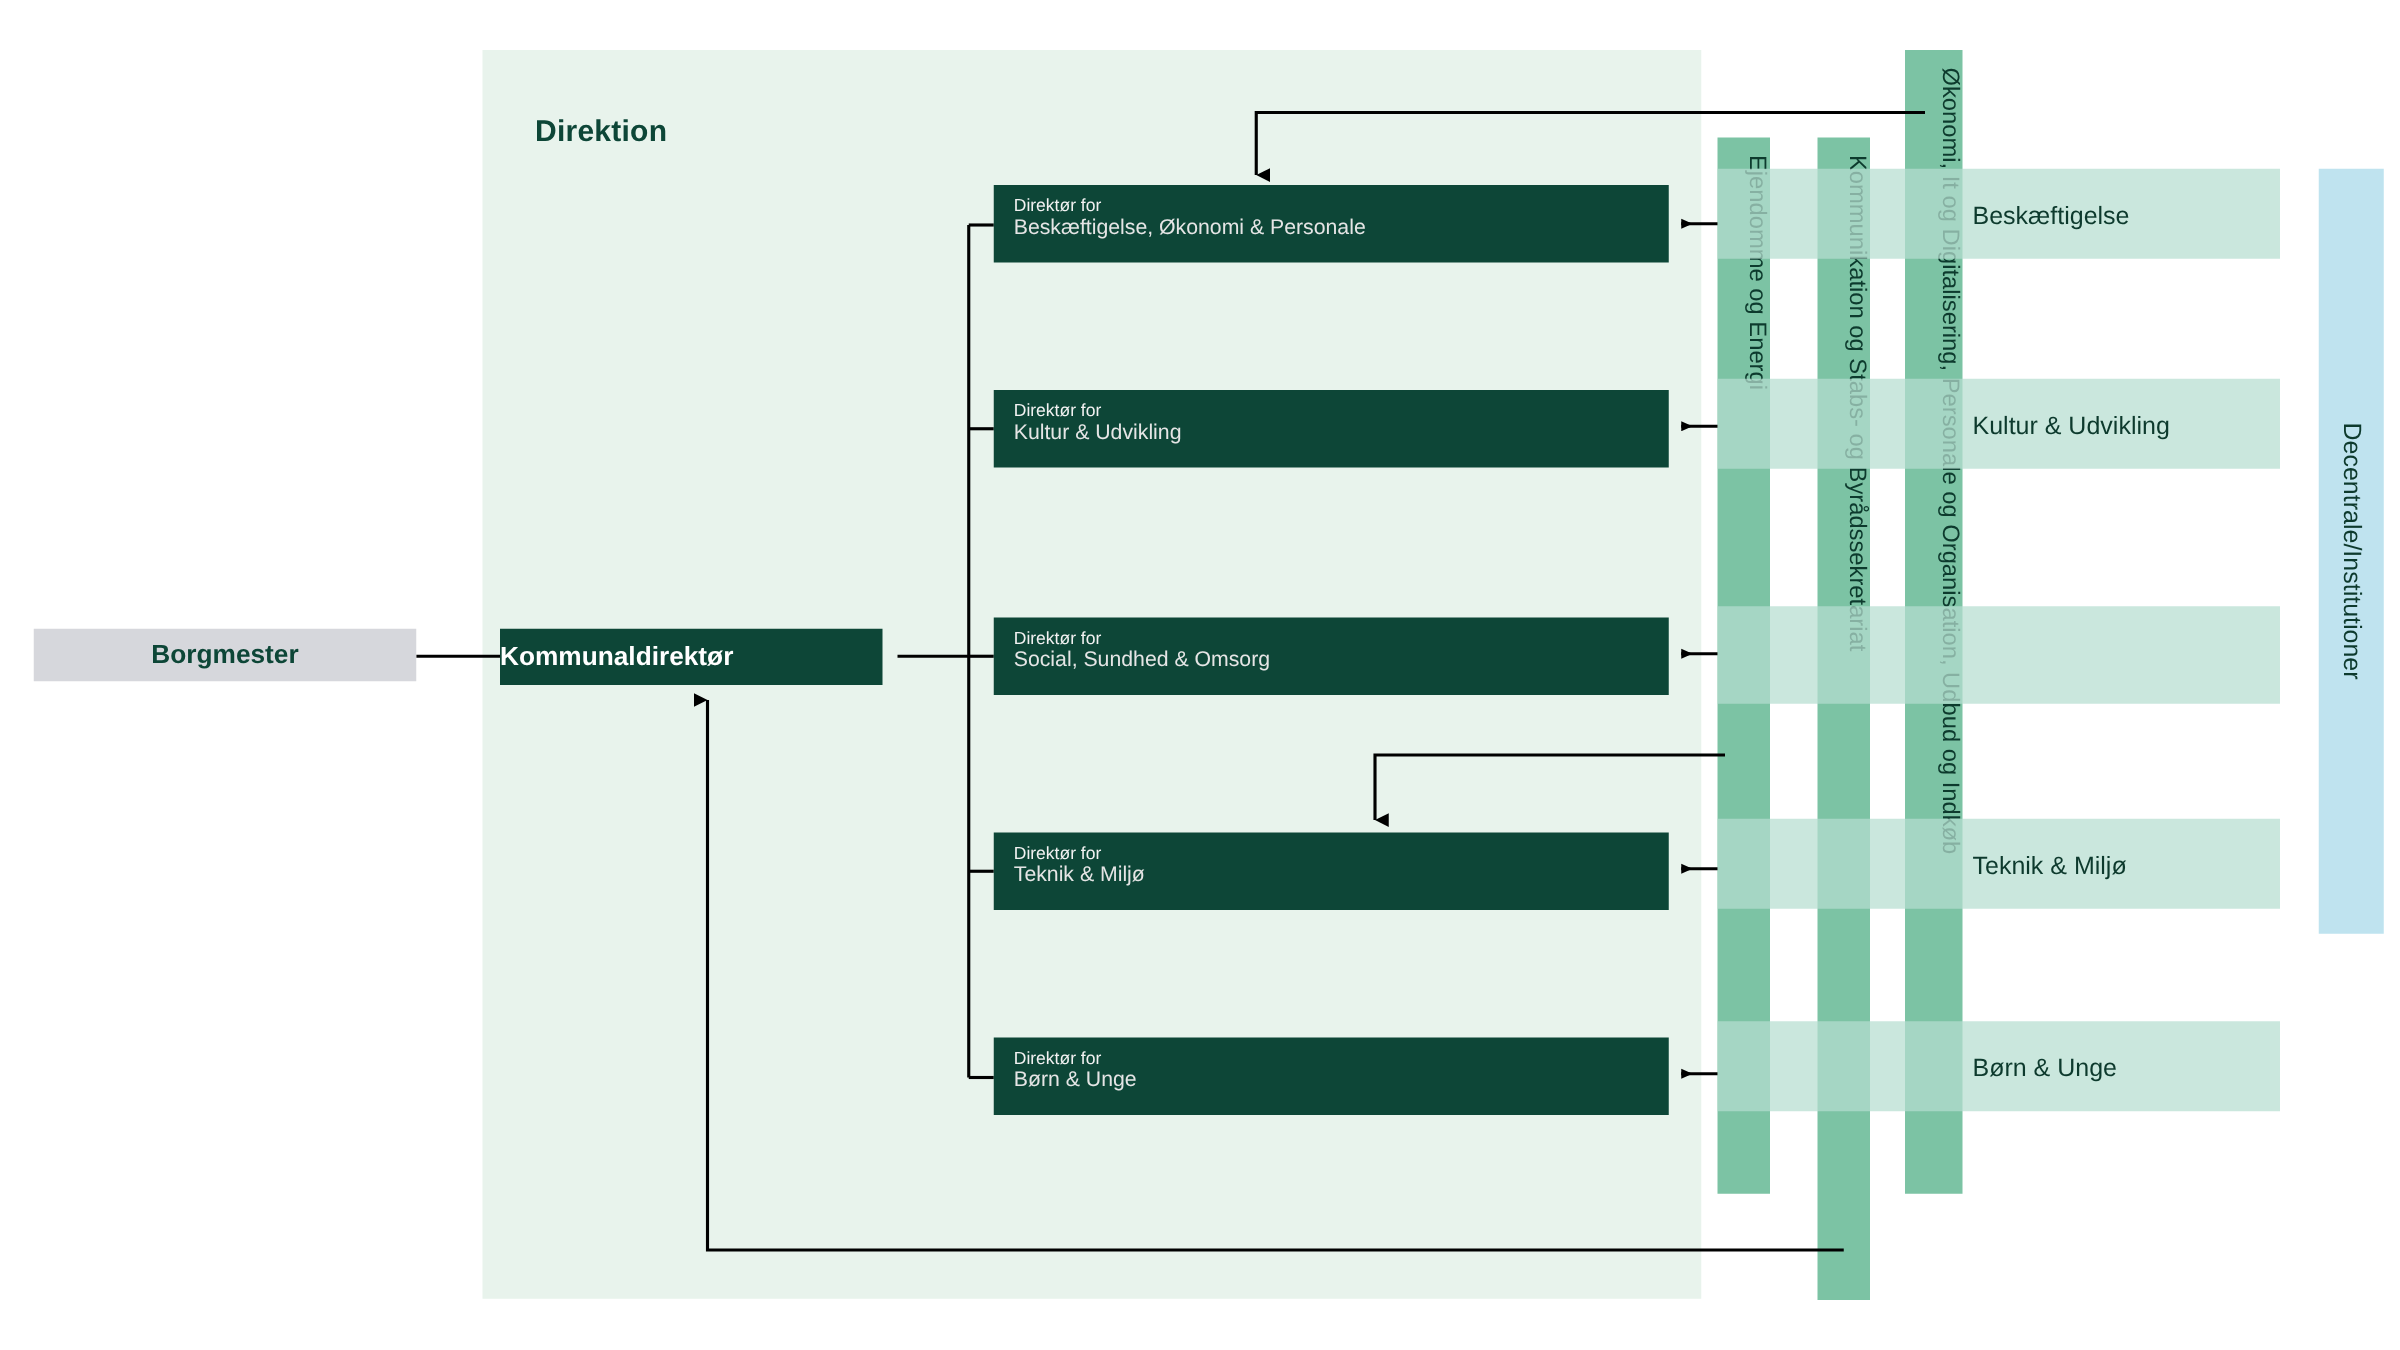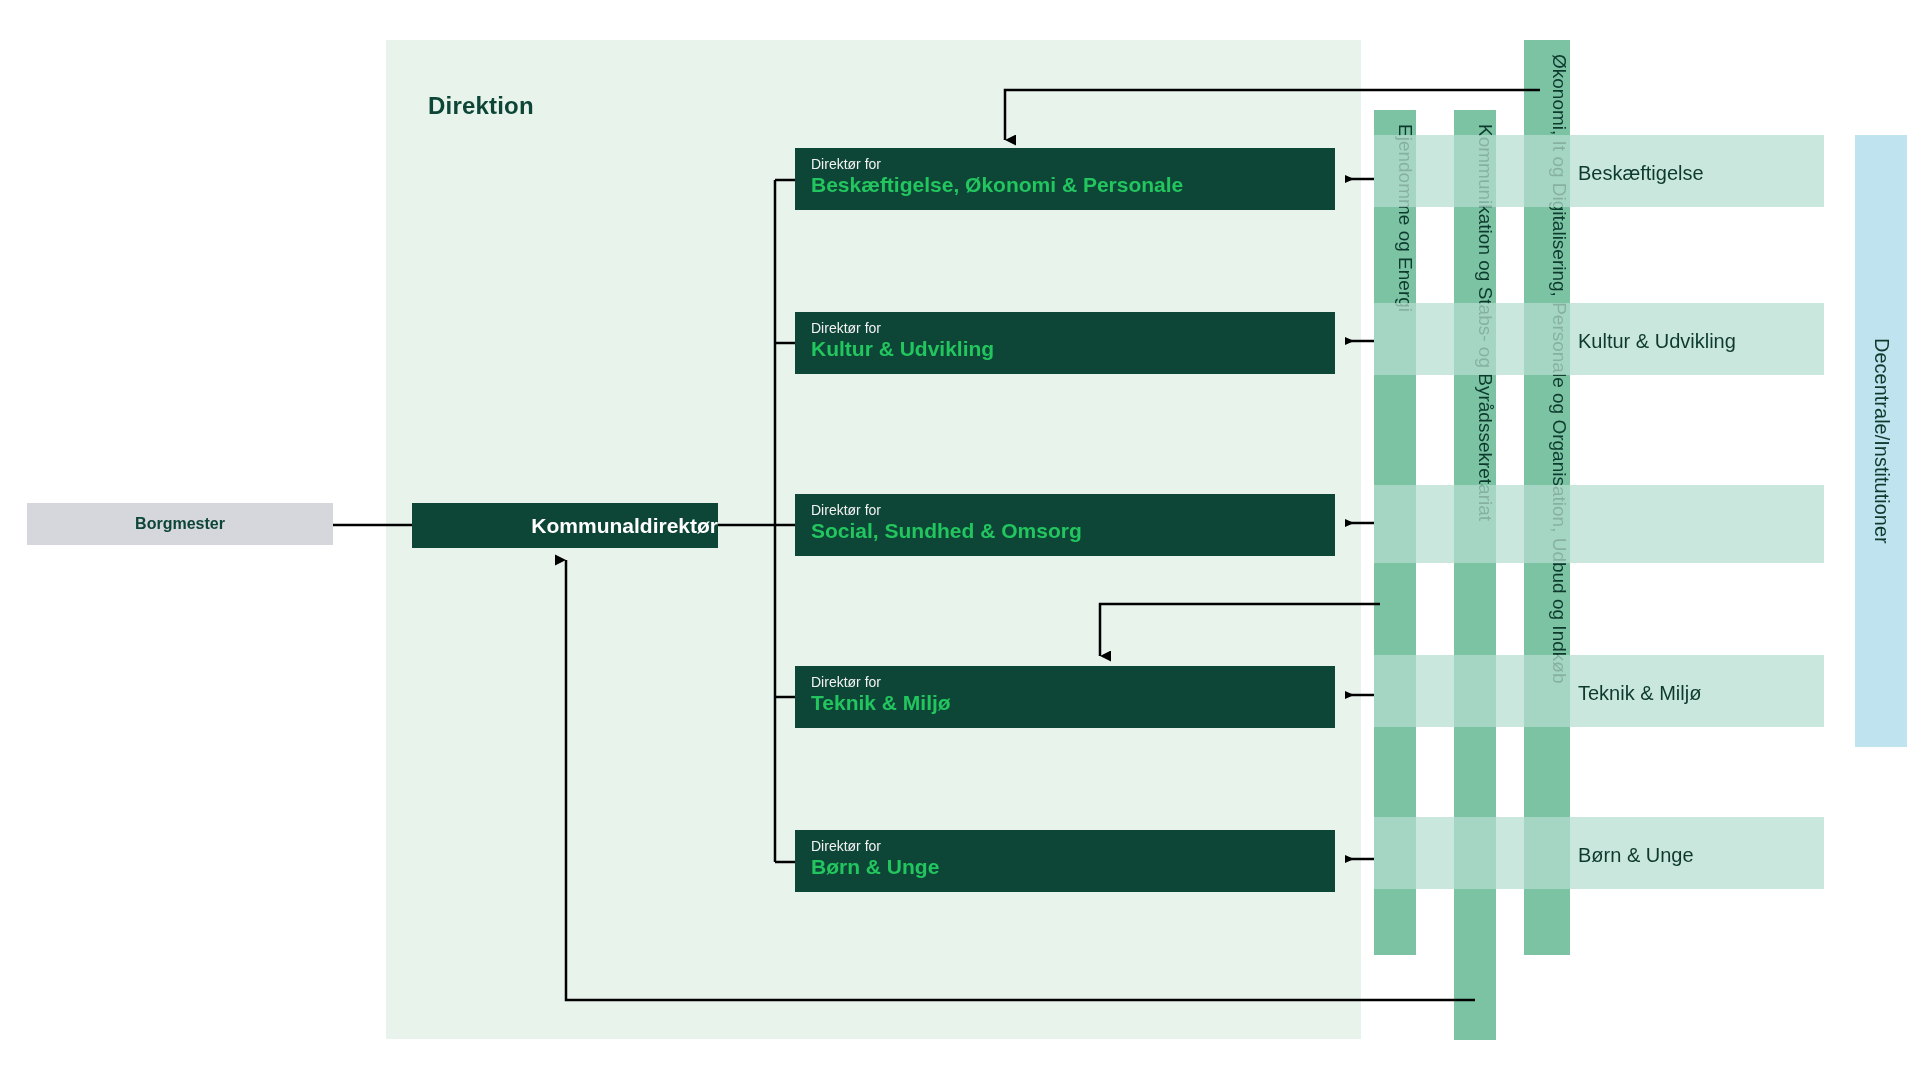--- a/index.html
+++ b/index.html
@@ -41,34 +41,34 @@
   .box-borgmester {
     position: absolute;
     left: 27px;
     top: 503px;
     width: 306px;
     height: 42px;
     background: #d6d7dc;
     display: flex;
     align-items: center;
     justify-content: center;
-    font-size: 16px;
+    font-size: 21px;
     font-weight: bold;
     color: #0d4637;
   }
   .box-kommunaldirektoer {
     position: absolute;
-    left: 412px;
+    left: 400px;
     top: 503px;
     width: 306px;
     height: 45px;
     background: #0d4637;
     display: flex;
     align-items: center;
-    justify-content: flex-end;
+    justify-content: flex-start;
     font-size: 21px;
     font-weight: bold;
     color: #ffffff;
   }
 
   .dir-box {
     position: absolute;
     left: 795px;
     width: 540px;
     height: 62px;
@@ -79,24 +79,24 @@
   }
   .dir-box .line1 {
     display: block;
     font-size: 14px;
     font-weight: normal;
     line-height: 1.15;
     color: #f2f2f2;
   }
   .dir-box .line2 {
     display: block;
-    font-size: 21px;
-    font-weight: bold;
+    font-size: 17px;
+    font-weight: normal;
     line-height: 1.2;
-    color: #22c55e;
+    color: #e5e5e5;
   }
 
   
   .vcol {
     position: absolute;
     background: #7cc3a4;
     color: #0d3a2d;
     font-size: 19px;
     writing-mode: vertical-rl;
     text-orientation: mixed;

